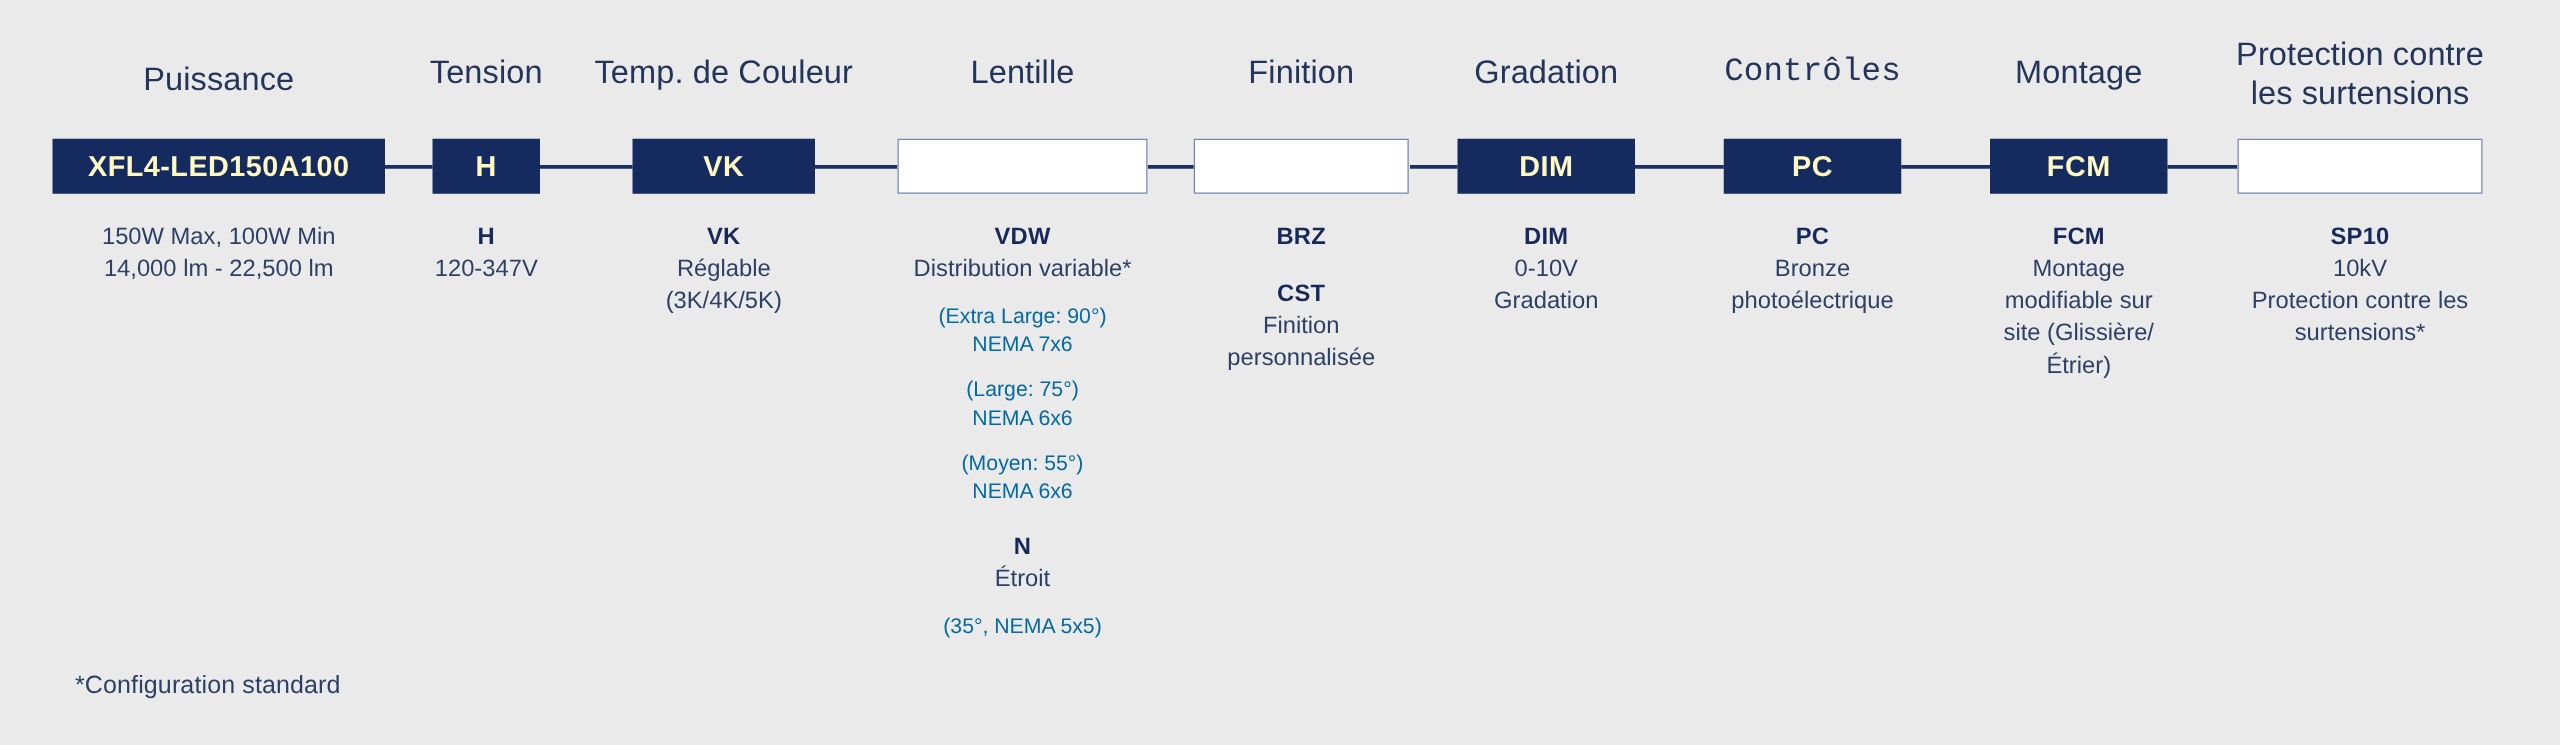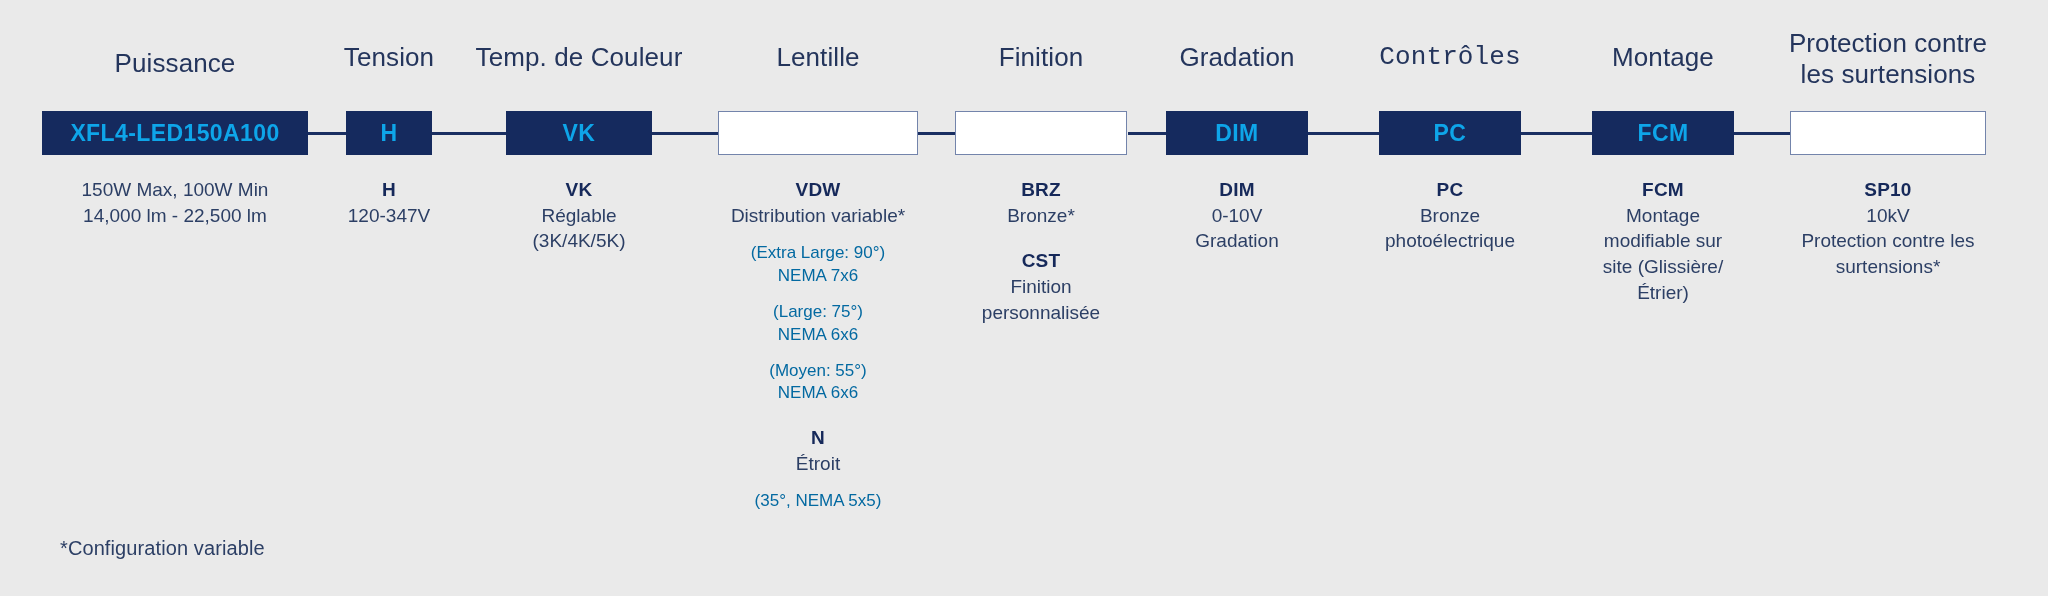--- a/index.html
+++ b/index.html
@@ -56,21 +56,21 @@
     box-sizing: border-box;
     display: flex;
     align-items: center;
     justify-content: center;
     font-size: 23px;
     font-weight: bold;
     letter-spacing: 0.4px;
   }
   .box.filled {
     background: #152a5e;
-    color: #0ea5e9;
+    color: #fef9c3;
     border: none;
   }
   .box.empty {
     background: #ffffff;
     border: 1.5px solid #7384ab;
     color: transparent;
   }
 
   
   .connector {
@@ -192,21 +192,20 @@
           <div class="desc-sub sub-group">(35°, NEMA 5x5)</div>
         </div>
       </div>
     </div>
     <div class="column" style="left: 1041px; width: 0px;">
       <div class="col-title" style="top: 42px;">Finition</div>
       <div class="box empty" style="width: 172px;"></div>
       <div class="desc" style="width: 290px;">
         <div class="desc-group">
           <div class="desc-code">BRZ</div>
-          <div class="desc-text">Bronze*</div>
         </div>
         <div class="desc-group">
           <div class="desc-code">CST</div>
           <div class="desc-text">Finition
 personnalisée</div>
         </div>
       </div>
     </div>
     <div class="column" style="left: 1237px; width: 0px;">
       <div class="col-title" style="top: 42px;">Gradation</div>
@@ -251,13 +250,13 @@
         <div class="desc-group">
           <div class="desc-code">SP10</div>
           <div class="desc-text">10kV
 Protection contre les
 surtensions*</div>
         </div>
       </div>
     </div>
   </div>
 
-<div id="footnote">*Configuration variable</div>
+<div id="footnote">*Configuration standard</div>
 
 </body></html>

